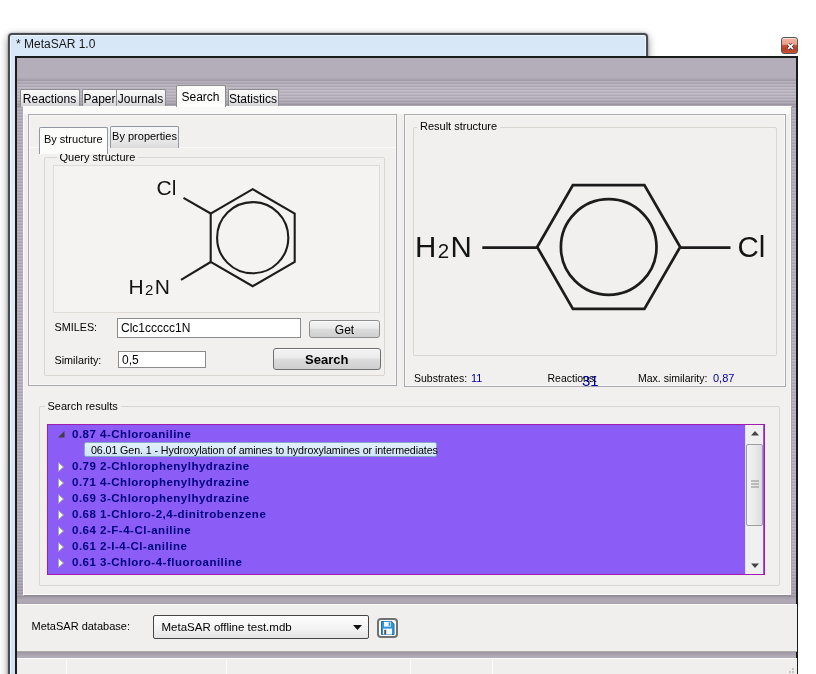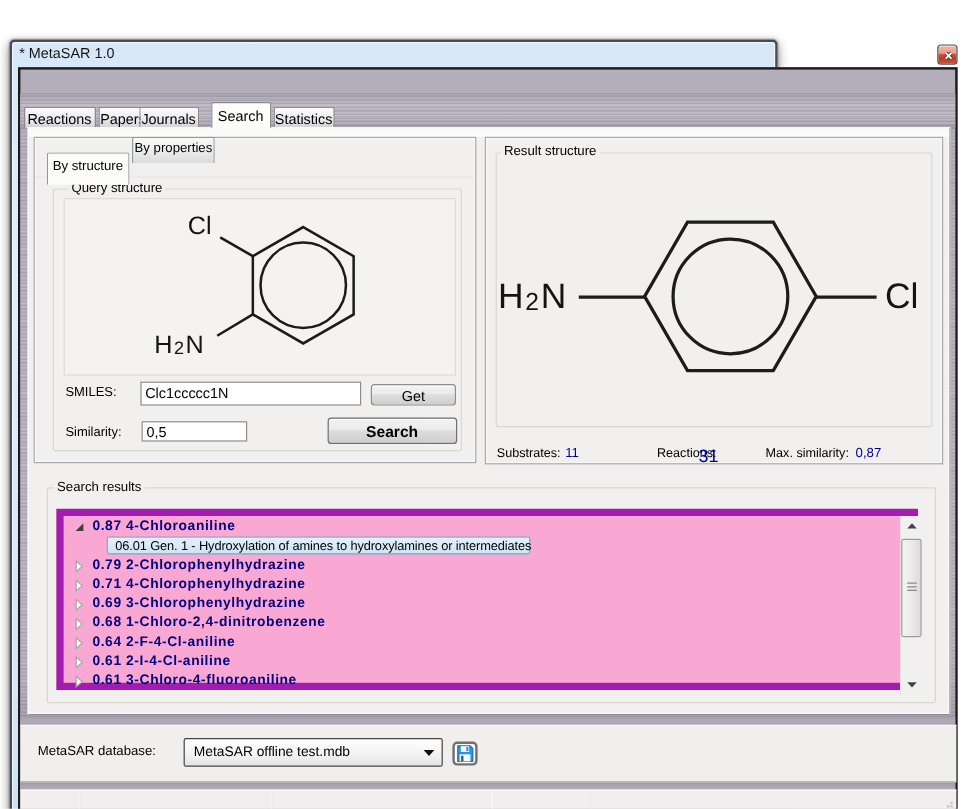--- a/index.html
+++ b/index.html
@@ -108,21 +108,21 @@
   background:linear-gradient(180deg,#f3f3f3 0%,#ebebeb 45%,#dddddd 50%,#cfcfcf 100%);
   font-size:12px; color:#000; text-align:center;
   box-shadow:inset 0 1px 0 #fcfcfc;
 }
 .lbl { position:absolute; font-size:12px; color:#000; }
 .lbl11 { position:absolute; font-size:11px; color:#000; }
 .blue { color:#00009b; }
 
 
 #list {
-  position:absolute; background:#f9a8d4; border:6px solid #a21caf;padding-left:34px;
+  position:absolute; background:#8b5cf6; border:1px solid #a21caf;padding-left:34px;
 }
 .trow { position:absolute; font-size:11.5px; font-weight:bold; color:#00007d; white-space:nowrap; letter-spacing:0.5px; }
 .tsel {
   position:absolute;
   background:linear-gradient(180deg,#e3f0fb 0%,#cfe4f7 100%);
   border:1px solid #86a7c9; border-radius:2px;
   font-size:10.7px; color:#000; white-space:nowrap; letter-spacing:-0.1px;
 }
 
 
@@ -187,21 +187,21 @@
       <div class="tab" style="left:211px; top:31px; width:51px; height:18px; padding-top:2px;">Statistics</div>
       <div class="tab sel" style="left:159px; top:27px; width:50px; height:22px; padding-top:4px;">Search</div>
 
       <div id="page" class="abs">
 
         <div class="abs" style="left:0; top:0; width:767px; height:7px; background:#fafaf9;"></div>
 
         <div class="panel3d" style="left:4px; top:7.5px; width:369px; height:272px;"></div>
         <div class="abs" style="left:5.5px; top:40.5px; width:366px; height:1px; background:#c0bdc6; border-bottom:1px solid #fafafa;"></div>
         <div class="smalltab sel" style="left:15px; top:20px; width:69.5px; height:27px; padding-top:5px;">By structure</div>
-        <div class="smalltab" style="left:86.5px; top:7px; width:69px; height:22px; padding-top:3px;text-align:center;">By properties</div>
+        <div class="smalltab" style="left:86.5px; top:19px; width:69px; height:22px; padding-top:3px;text-align:center;">By properties</div>
 
         <div class="grp" style="left:20.5px; top:50.5px; width:341px; height:219px;"></div>
         <div class="grplabel" style="left:33px; top:44.5px;">Query structure</div>
         <div class="abs" id="qcanvas" style="left:29.5px; top:58.5px; width:327px; height:148px; background:#f4f3f1; border:1px solid #dedbd7;">
           <svg width="325" height="146" viewBox="0 0 325 146">
             <g stroke="#1c1c1c" stroke-width="2.1" fill="none">
               <polygon points="198.7,23.2 240.7,47.5 240.7,96 198.7,120.2 156.7,96 156.7,47.5"></polygon>
               <circle cx="198.7" cy="71.7" r="35.6"></circle>
               <line x1="156.7" y1="47.5" x2="129.5" y2="31.8"></line>
               <line x1="156.7" y1="96" x2="127" y2="113.8"></line>

